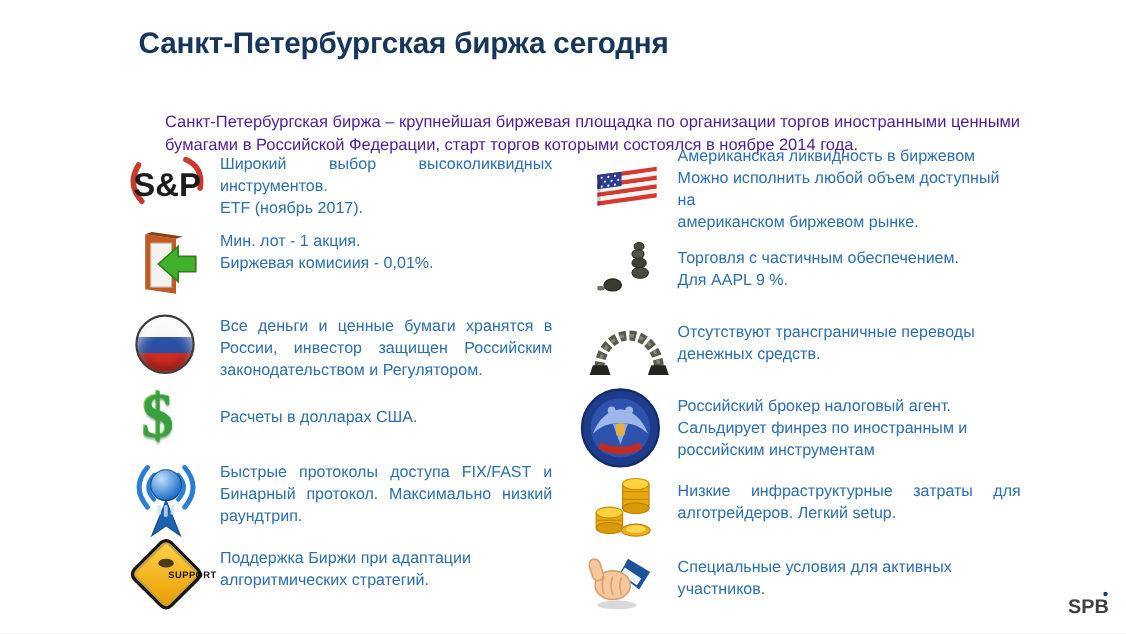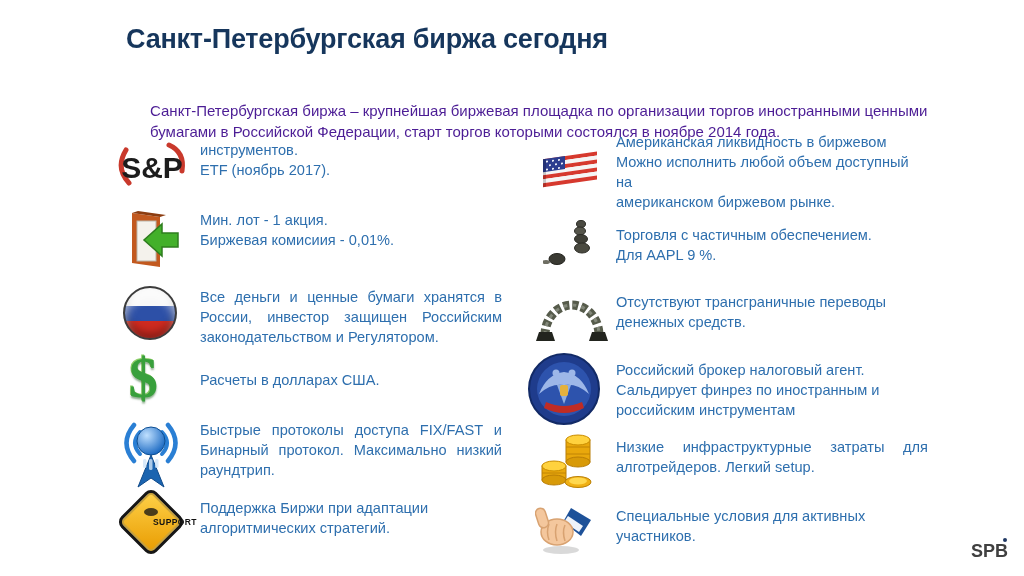--- a/index.html
+++ b/index.html
@@ -39,20 +39,21 @@
   <div class="abs" id="title">Санкт-Петербургская биржа сегодня</div>
   <div class="abs" id="intro">Санкт-Петербургская биржа – крупнейшая биржевая площадка по организации торгов иностранными ценными бумагами в Российской Федерации, старт торгов которыми состоялся в ноябре 2014 года.</div>
 
   <div class="item">
     <svg class="ic" style="left:114px;top:137px" width="76" height="56" viewBox="0 0 76 56">
       <path d="M15 46 Q1 31 12 13" stroke="#c9392c" stroke-width="5" fill="none" stroke-linecap="round"></path>
       <path d="M55 8 Q71 15 68 34" stroke="#c9392c" stroke-width="5" fill="none" stroke-linecap="round"></path>
       <text x="38" y="41" font-size="30" font-weight="bold" fill="#1c1c1c" text-anchor="middle" font-family="Liberation Sans, sans-serif">S&amp;P</text>
     </svg>
     <div class="txt l" style="left:200px;top:140px">
+      <div class="ln jl">Широкий выбор высоколиквидных</div>
       <div class="ln">инструментов.</div>
       <div class="ln">ETF (ноябрь 2017).</div>
     </div>
   </div>
 
   <div class="item">
     <svg class="ic" style="left:120px;top:209px" width="62" height="62" viewBox="0 0 62 62">
       <polygon points="12,4 40,8 40,58 12,54" fill="#c2591f"></polygon>
       <polygon points="12,4 18,2 46,6 40,8" fill="#8c3c10"></polygon>
       <rect x="17" y="12" width="19" height="40" fill="#f4f2ec" stroke="#b9b5aa"></rect>

